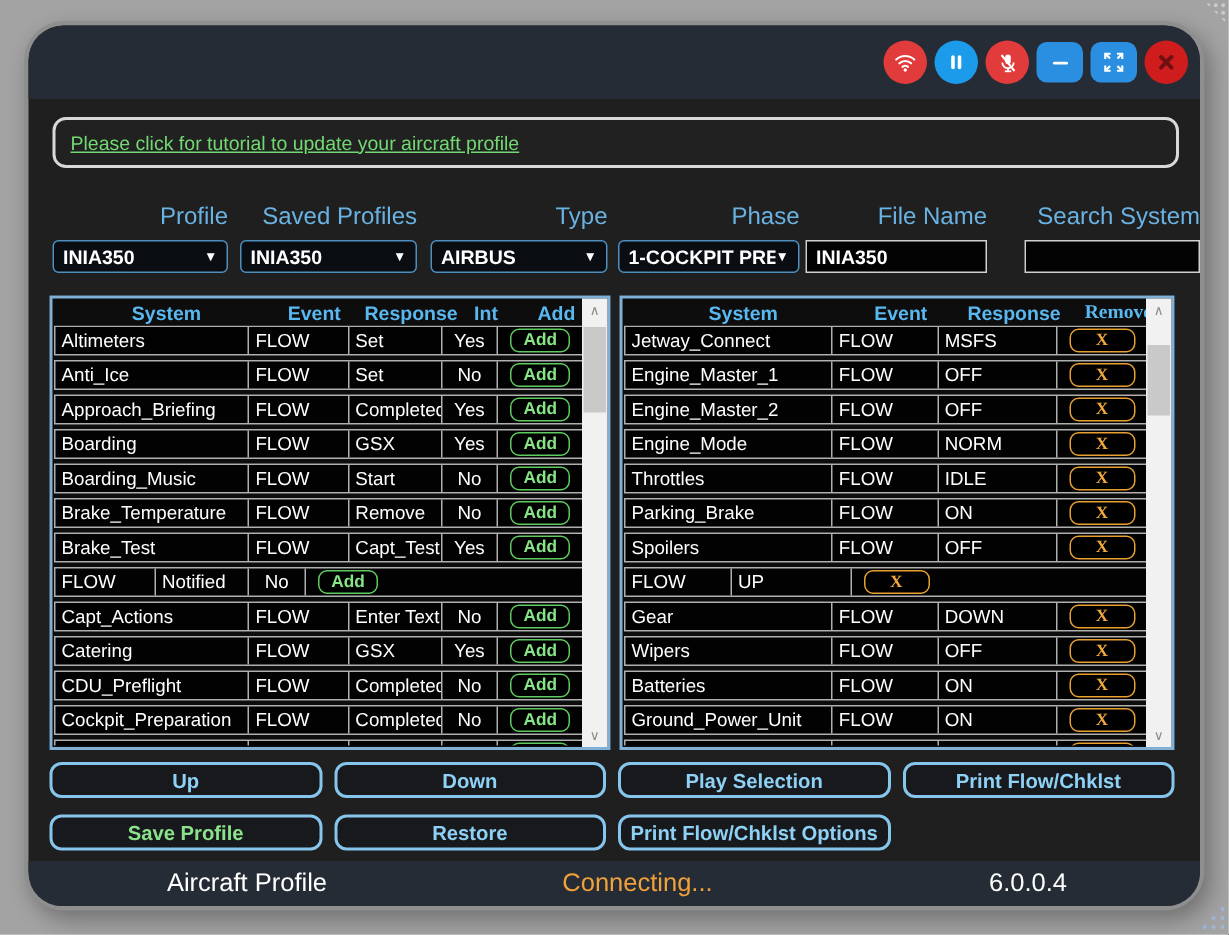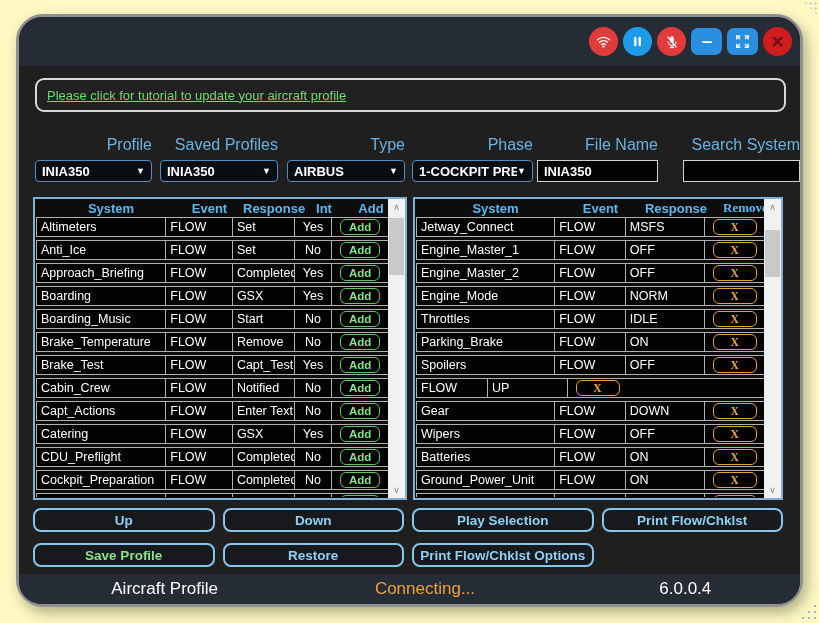--- a/index.html
+++ b/index.html
@@ -1,18 +1,18 @@
 <!DOCTYPE html>
 <html><head>
 <meta charset="utf-8">
 <style>
   * { box-sizing: border-box; margin: 0; padding: 0; }
   html,body { width: 819px; height: 623px; background:#ffffff; overflow:hidden;
               font-family:"Liberation Sans", sans-serif; }
-  .page { position:relative; width:819px; height:623px; background:#fef9c3; }
+  .page { position:relative; width:819px; height:623px; background:#a3a3a3; }
 
   
   .grip { position:absolute; }
   .grip-bottom { right:1px; bottom:2px; width:21px; height:21px;
     background-image: radial-gradient(circle, #9db7d9 1.3px, transparent 1.5px);
     background-size:6px 6px; background-position:100% 100%;
     clip-path: polygon(100% 0, 100% 100%, 0 100%); }
   .grip-top { right:1px; top:1px; width:15px; height:15px;
     background-image: radial-gradient(circle, #cccccc 1.2px, transparent 1.4px);
     background-size:5px 5px; background-position:100% 0;
@@ -262,21 +262,20 @@
           <div class="trow">
             <div class="tcell c0">Brake_Test</div>
             <div class="tcell c1">FLOW</div>
             <div class="tcell c2">Capt_Test</div>
             <div class="tcell center c3">Yes</div>
             <div class="tcell last c4">
               <div class="add-btn">Add</div>
             </div>
           </div>
           <div class="trow">
-            <div class="tcell c0">Cabin_Crew</div>
             <div class="tcell c1">FLOW</div>
             <div class="tcell c2">Notified</div>
             <div class="tcell center c3">No</div>
             <div class="tcell last c4">
               <div class="add-btn">Add</div>
             </div>
           </div>
           <div class="trow">
             <div class="tcell c0">Capt_Actions</div>
             <div class="tcell c1">FLOW</div>

